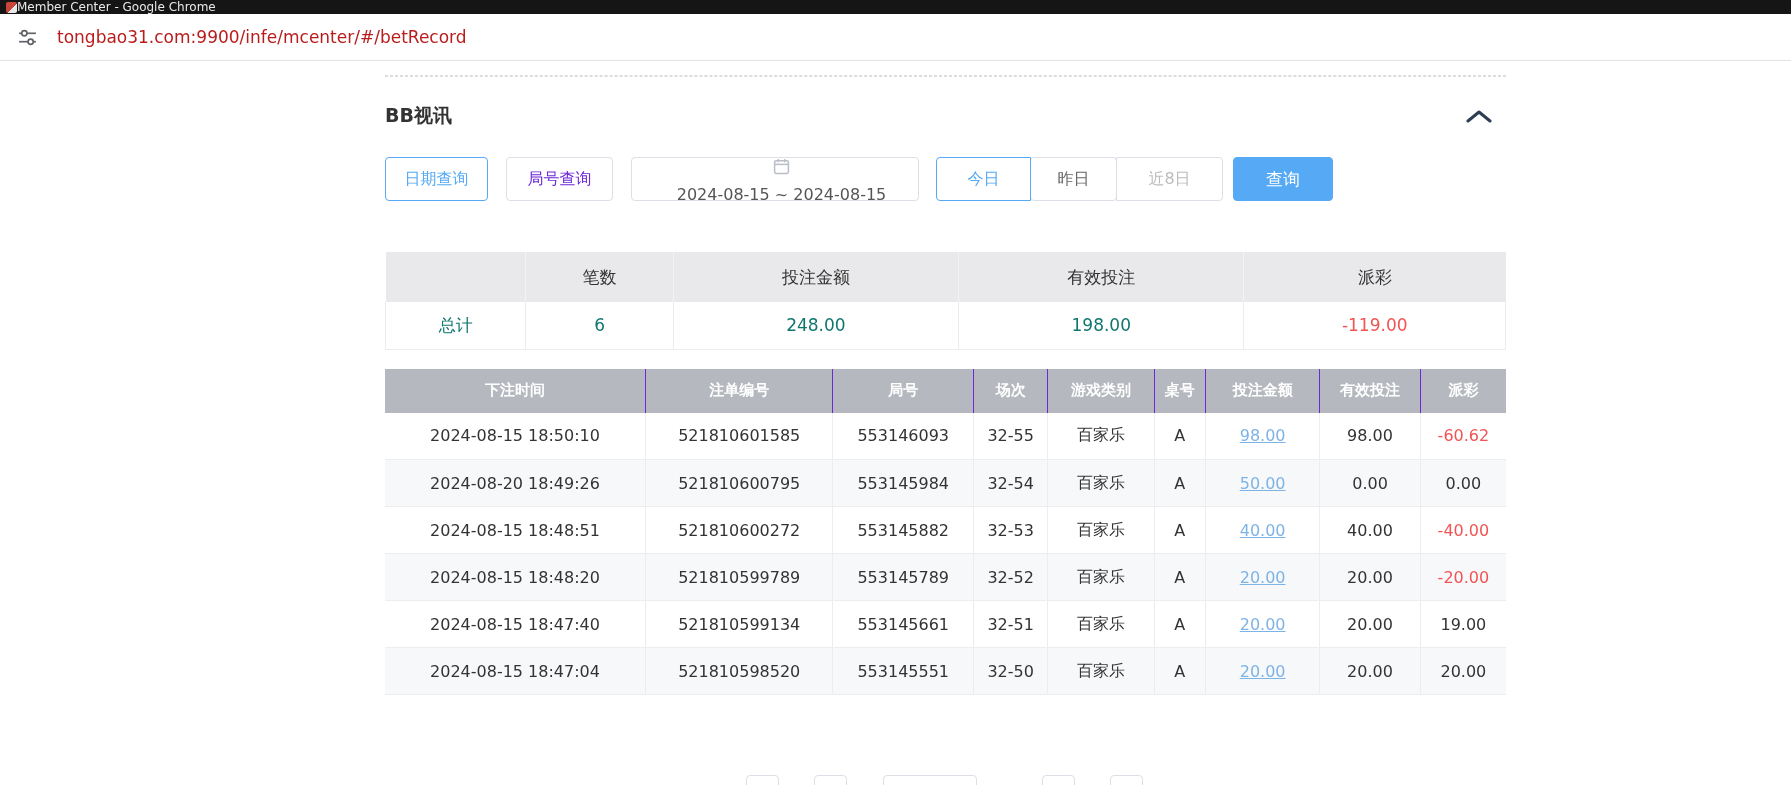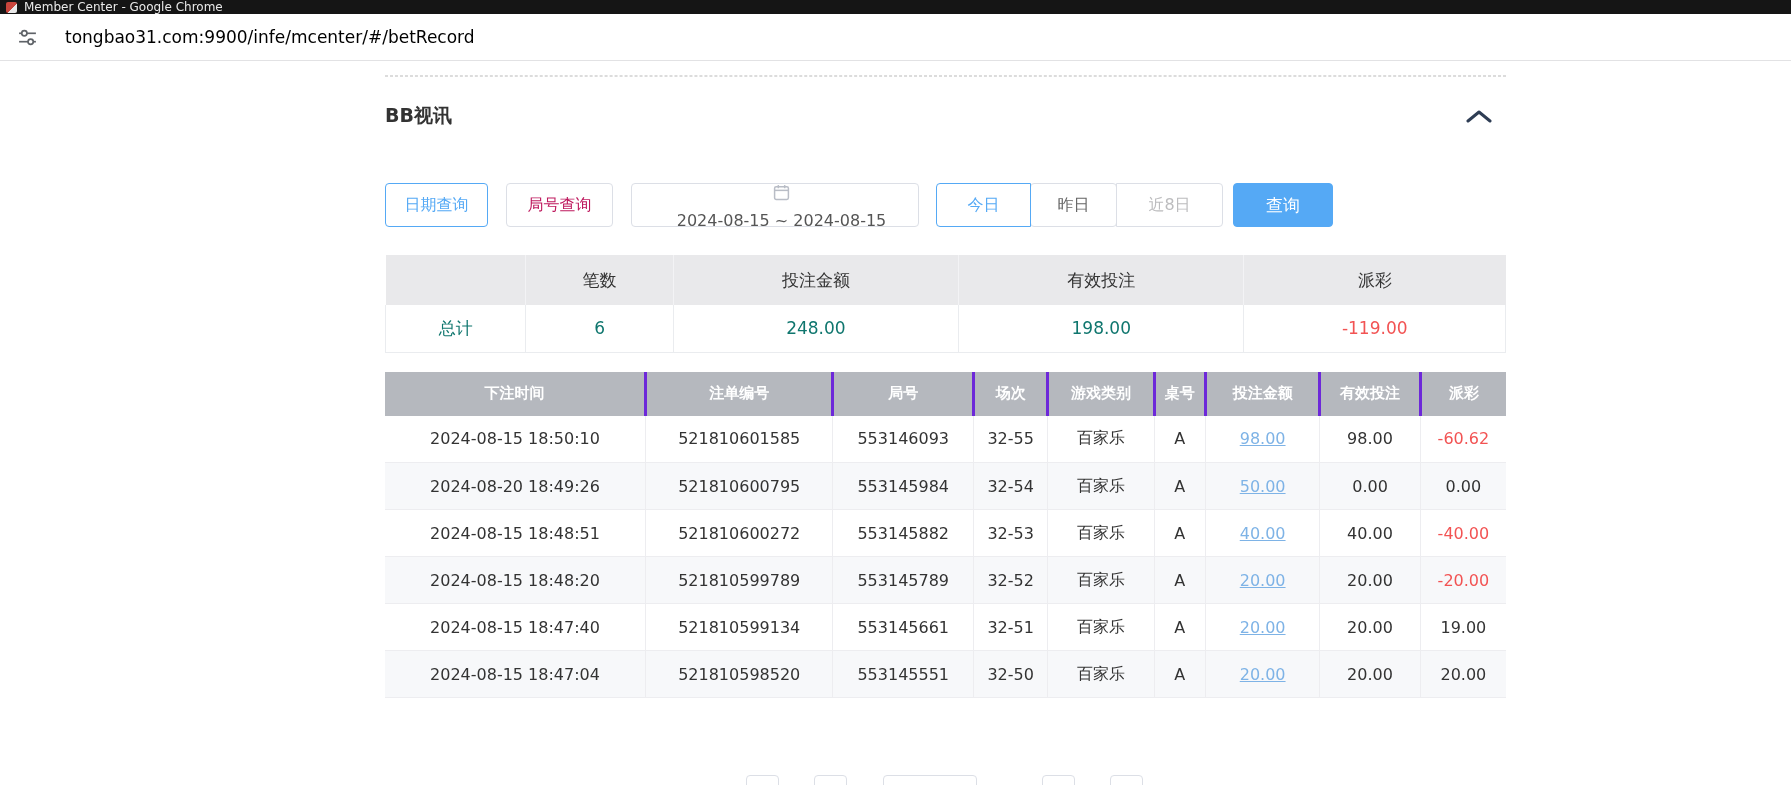--- a/index.html
+++ b/index.html
@@ -5,56 +5,56 @@
   * { margin:0; padding:0; box-sizing:border-box; }
   html,body { width:1791px; height:785px; }
   body {
     position:relative; overflow:hidden; background:#ffffff;
     font-family:"DejaVu Sans","Liberation Sans",sans-serif; color:#333;
   }
 
   
   .titlebar {
     position:absolute; top:0; left:0; width:100%; height:14px;
-    background:#151515; display:flex; align-items:center; gap:7px;
+    background:#151515; display:flex; align-items:center; 
     padding-left:6px; overflow:hidden;
   }
   .titlebar .win-icon {
     width:11px; height:11px; border-radius:2px; flex:0 0 auto;
     background:linear-gradient(135deg,#c9453c 0 55%,#e8e8e8 55% 100%);
   }
   .titlebar .win-title { font-size:12px; color:#e8e8e8; white-space:nowrap; }
 
   
   .urlbar {
     position:absolute; top:14px; left:0; width:100%; height:47px;
     background:#ffffff; border-bottom:1px solid #e2e2e4;
     display:flex; align-items:center; gap:19px; padding-left:17px;
   }
-  .url-text { font-size:17px; color:#000000;margin-left:8px; }
+  .url-text { font-size:17px; color:#b91c1c; }
 
   
   .content { position:absolute; left:385px; top:61px; width:1121px; }
   .dashed-divider { border-top:1px dashed #dcdcdc; height:0; }
   .dv1 { margin-top:14px; }
 
   .section-row {
     display:flex; align-items:center; justify-content:space-between;
     padding:0 14px 0 0;
   }
   .section-row.panda { height:70px; }
   .section-row.bb { height:78px; }
   .section-title { font-size:19px; font-weight:bold; color:#333; }
 
   
-  .filters { display:flex; align-items:flex-end; height:60px; margin-top:12px; }
+  .filters { display:flex; align-items:flex-start; height:60px; margin-top:2px; }
   .btn {
     height:44px; display:inline-flex; align-items:center; justify-content:center;
     font-size:16px; background:#fff; cursor:pointer; border:1px solid #dcdfe6;
-    color:#be185d; border-radius:4px;
+    color:#6d28d9; border-radius:4px;
   }
   .btn-date-query { width:103px; border-color:#55a9f5; color:#55a9f5; }
   .btn-round-query { width:107px; margin-left:18px; }
   .date-input {
     width:288px; height:44px; margin-left:18px; border:1px solid #dcdfe6;
     border-radius:4px; display:flex; align-items:center; gap:10px;
     padding-left:13px; font-size:16px; color:#555; background:#fff; cursor:pointer;flex-direction:column;
   }
   .quick-group { display:flex; margin-left:17px; }
   .quick-group .btn { border-radius:4px; }
@@ -64,41 +64,41 @@
   }
   .btn-yesterday { width:87px; margin-left:-1px; color:#666; }
   .btn-last8 { width:107px; margin-left:-1px; color:#bcbcbe; border-radius:0 4px 4px 0 !important; }
   .btn-search {
     width:100px; margin-left:10px; background:#55a9f5; border:1px solid #55a9f5;
     color:#fff; font-size:17px;
   }
 
   
   .summary-table {
-    width:100%; margin-top:28px; border-collapse:collapse; table-layout:fixed;
+    width:100%; margin-top:35px; border-collapse:collapse; table-layout:fixed;
     font-size:17px;
   }
   .summary-table th {
     height:50px; background:#e9e9eb; font-weight:normal; color:#333;
     text-align:center; border-right:1px solid #f3f3f5;
   }
   .summary-table th:last-child { border-right:none; }
   .summary-table td {
     height:47px; text-align:center; background:#fff;
     border:1px solid #eaecef; border-top:none; color:#0f766e;
   }
 
   
   .bet-table {
     width:100%; margin-top:19px; border-collapse:collapse; table-layout:fixed;
     font-size:16px;
   }
   .bet-table th {
     height:44px; background:#b5b8be; color:#ffffff; font-weight:bold;
-    font-size:15px; text-align:center; border-right:3px solid #6d28d9;
+    font-size:15px; text-align:center; border-right:1px solid #6d28d9;
   }
   .bet-table th:last-child { border-right:none; }
   .bet-table td {
     height:47px; text-align:center; color:#333;
     border:1px solid #ededf0; border-top:none;
   }
   .bet-table td:first-child, .bet-table th:first-child { border-left:none; }
   .bet-table td:last-child { border-right:none; }
   .bet-table tbody tr:nth-child(even) td { background:#f7f8fa; }
   .bet-table td.link { color:#7eb3e6; text-decoration:underline; cursor:pointer; }

